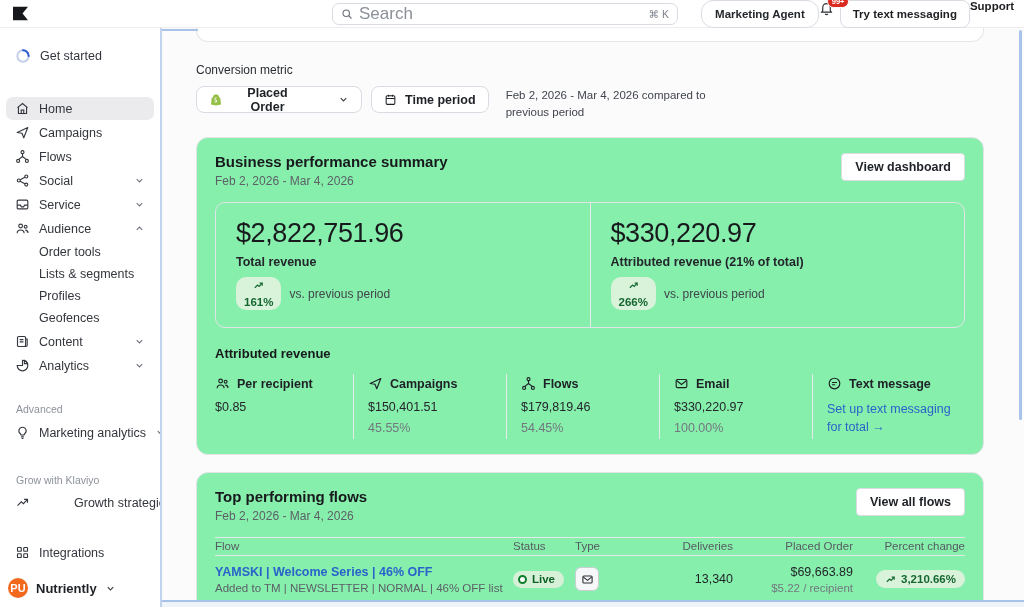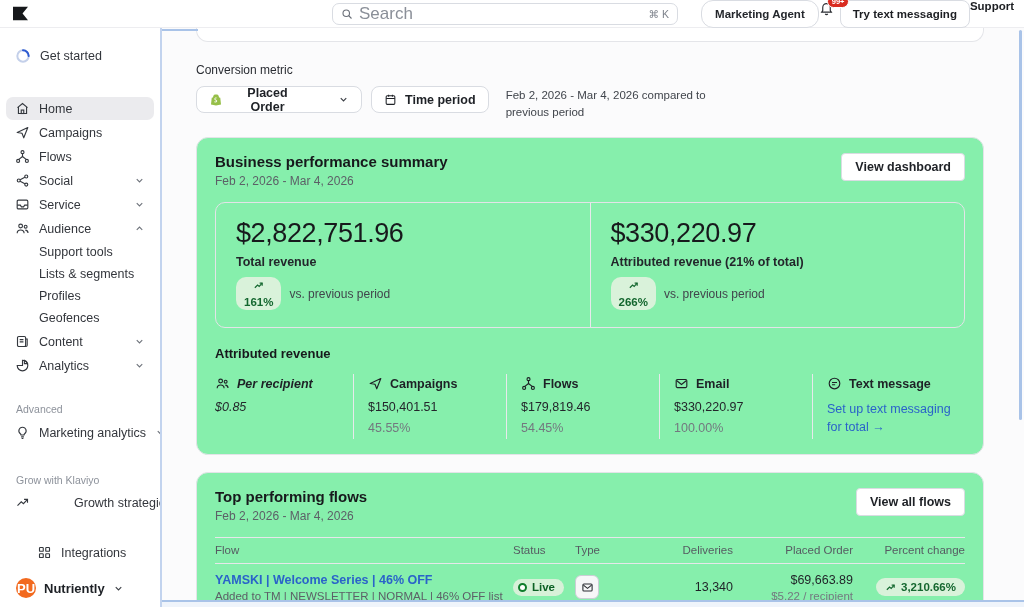--- a/index.html
+++ b/index.html
@@ -42,24 +42,24 @@
   .side-item.active { background:#ebebee; }
   .side-item .chev { margin-left:auto; }
   .side-sub { display:block; height:22px; line-height:22px; margin:0 6px;
     padding-left:33px; font-size:12.5px; color:#33363c; cursor:pointer;
     white-space:nowrap; }
   .section-label { font-size:10.5px; color:#8d929b; padding:0 16px; }
   .gap30 { margin-top:30px; } .gap26 { margin-top:26px; }
   .acct { position:absolute; bottom:9px; left:8px; display:flex; align-items:center;
     gap:8px; cursor:pointer; }
   .avatar { width:20px; height:20px; border-radius:50%; background:#f2691e;
-    color:#fff; font-size:13px; font-weight:700; display:flex;
-    align-items:center; justify-content:center;margin-left:8px; }
+    color:#fff; font-size:11px; font-weight:700; display:flex;
+    align-items:center; justify-content:center; }
   .acct-name { font-size:13px; font-weight:700; color:#1e2126; }
-  .integr { position:absolute; bottom:42px; left:9px; right:0;padding-left:13px; }
+  .integr { position:absolute; bottom:42px; left:0; right:0; }
 
   
   .main { position:absolute; top:28px; left:160px; width:864px; height:579px;
     background:#fbfbfc; border-left:2px solid #c2d3ee; overflow:hidden; }
   .focus-top { position:absolute; top:1px; left:0; width:36px; height:2px; background:#a9c3e8; }
   .focus-bottom { position:absolute; bottom:5px; left:0; width:100%; height:2px; background:#a9c3e8; }
   .bottom-strip { position:absolute; bottom:0; left:0; width:100%; height:5px; background:#eff4fb; }
   .scroll-thumb { position:absolute; right:2px; top:2px; width:3px; height:390px;
     background:#a9c3e8; border-radius:2px; cursor:pointer; }
 
@@ -91,31 +91,31 @@
   .metric-label { margin-top:6px; font-size:12.5px; font-weight:700; color:#23262b; }
   .metric-change { margin-top:8px; display:flex; align-items:center; gap:8px;
     font-size:12px; color:#41454c; }
   .badge-up { display:inline-flex; align-items:center; gap:5px;
     background:#d9f2da; color:#14672f; border-radius:10px; padding:2.5px 8px;
     font-size:11.5px; font-weight:600;flex-direction:column; }
 
   .bk-title { margin-top:18px; font-size:13px; font-weight:700; color:#17191c; }
   .breakdown { margin-top:13px; display:flex; }
   .bk-col { flex:1; padding:2px 14px; }
-  .bk-col:first-child { padding-left:0;font-style:italic; }
+  .bk-col:first-child { padding-left:0; }
   .bk-col + .bk-col { border-left:1px solid #e8e9ec; }
   .bk-head { display:flex; align-items:center; gap:7px; font-size:12.5px;
     font-weight:700; color:#1e2126; white-space:nowrap; }
   .bk-value { margin-top:9px; font-size:12.5px; color:#23262b; }
   .bk-pct { margin-top:7px; font-size:12.5px; color:#73787f; }
   .bk-link { margin-top:9px; font-size:12.5px; color:#2a63c9; line-height:1.45; cursor:pointer; }
 
   
   .tbl { margin-top:14px; }
-  .tbl-head { display:flex; align-items:center; height:27px;
+  .tbl-head { display:flex; align-items:center; height:19px;
     border-top:1px solid #e6e7ea; border-bottom:1px solid #e6e7ea;
     font-size:11.5px; color:#565b62; }
   .tbl-row { display:flex; align-items:center; padding:9px 0;
     border-bottom:1px solid #eceef0; }
   .tbl-row:last-child { border-bottom:none; }
   .c-flow { flex:1; min-width:0; }
   .c-status { width:62px; }
   .c-type { width:60px; }
   .c-deliv { width:98px; text-align:right; }
   .c-placed { width:120px; text-align:right; }
@@ -252,21 +252,21 @@
           <path d="M16.5 14.6c2.6.2 4.3 2 4.3 4.4"></path>
         </svg>
     </span>
     <span>Audience</span>
     <span class="chev">
       <svg width="11" height="11" viewBox="0 0 24 24" fill="none" stroke="#6e737b" stroke-width="2.4">
           <polyline points="6,15 12,9 18,15"></polyline>
         </svg>
     </span>
   </div>
-  <span class="side-sub">Support tools</span>
+  <span class="side-sub">Order tools</span>
   <span class="side-sub">Lists &amp; segments</span>
   <span class="side-sub">Profiles</span>
   <span class="side-sub">Geofences</span>
   <div class="side-item">
     <span>
       <svg width="15" height="15" viewBox="0 0 24 24" fill="none" stroke="#34383e" stroke-width="1.8">
           <rect x="4" y="4" width="13" height="16" rx="2"></rect>
           <path d="M17 8h2.5v10a2 2 0 0 1-2 2H7"></path>
           <path d="M7.5 9h6M7.5 12.5h6"></path>
         </svg>

